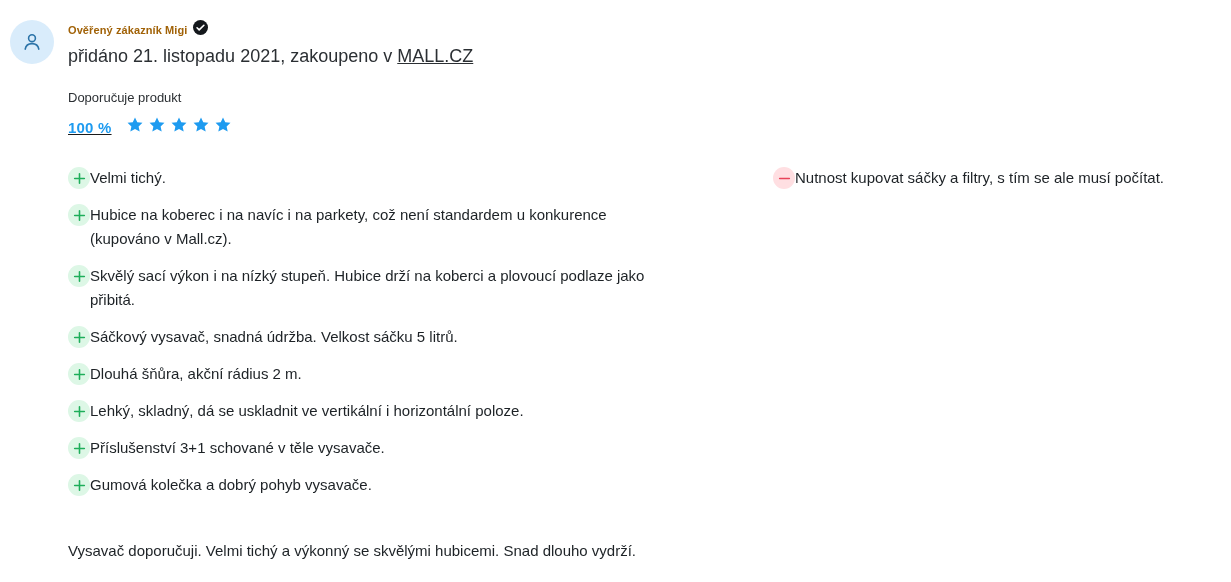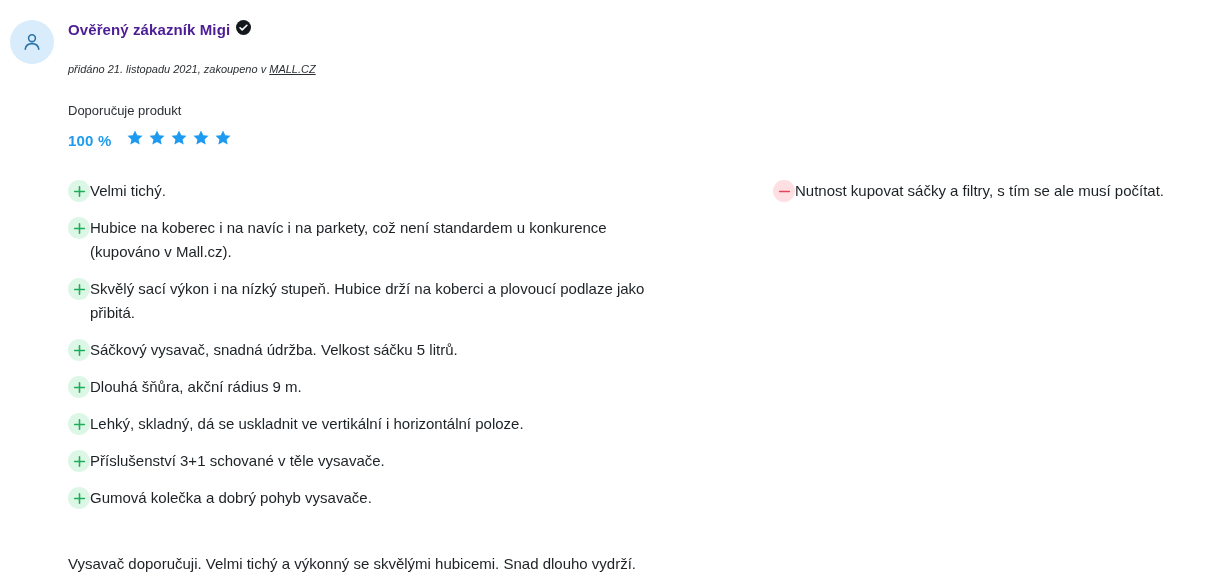--- a/index.html
+++ b/index.html
@@ -44,33 +44,32 @@
 
   .header-text { padding-top: 2px; }
 
   .author-line {
     display: flex;
     align-items: center;
     gap: 6px;
     line-height: 20px;
   }
   .author-name {
-    font-size: 15px;
+    font-size: 11px;
     font-weight: bold;
-    color: #4c1d95;
+    color: #a16207;
     letter-spacing: .1px;
   }
   .verified-icon { display: block; }
 
   .meta-line {
-    font-size: 11px;
+    font-size: 18px;
     color: #2b2f33;
-    margin-top: 19px;
+    margin-top: 6px;
     line-height: 20px;
-    font-style: italic;
   }
   .shop-link {
     color: #2b2f33;
     text-decoration: underline;
     cursor: pointer;
   }
 
   
   .recommend {
     margin-left: 58px;
@@ -79,20 +78,21 @@
   .recommend-text {
     font-size: 13px;
     color: #2b2f33;
     line-height: 20px;
   }
   .rating-row {
     display: flex;
     align-items: center;
     gap: 14px;
     margin-top: 8px;
+    text-decoration: underline;
   }
   .rating-pct {
     font-size: 15px;
     font-weight: bold;
     color: #1e9bf0;
     letter-spacing: .2px;
   }
   .stars {
     display: flex;
     gap: 4px;
@@ -241,21 +241,21 @@
             </svg>
         </span>
         <span class="item-text">Sáčkový vysavač, snadná údržba. Velkost sáčku 5 litrů.</span>
       </div>
       <div class="item">
         <span class="badge badge-plus">
           <svg width="13" height="13" viewBox="0 0 14 14" aria-hidden="true">
               <path d="M7 1.8v10.4M1.8 7h10.4" stroke="#1eae5a" stroke-width="1.7" stroke-linecap="round"></path>
             </svg>
         </span>
-        <span class="item-text">Dlouhá šňůra, akční rádius 9 m.</span>
+        <span class="item-text">Dlouhá šňůra, akční rádius 2 m.</span>
       </div>
       <div class="item">
         <span class="badge badge-plus">
           <svg width="13" height="13" viewBox="0 0 14 14" aria-hidden="true">
               <path d="M7 1.8v10.4M1.8 7h10.4" stroke="#1eae5a" stroke-width="1.7" stroke-linecap="round"></path>
             </svg>
         </span>
         <span class="item-text">Lehký, skladný, dá se uskladnit ve vertikální i horizontální poloze.</span>
       </div>
       <div class="item">

